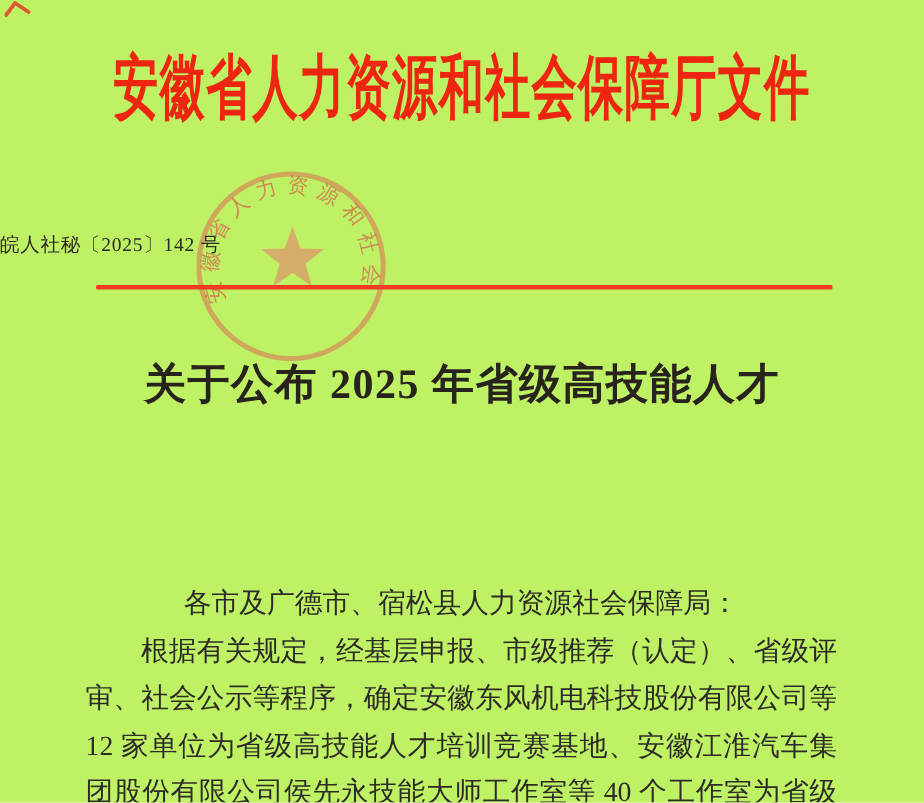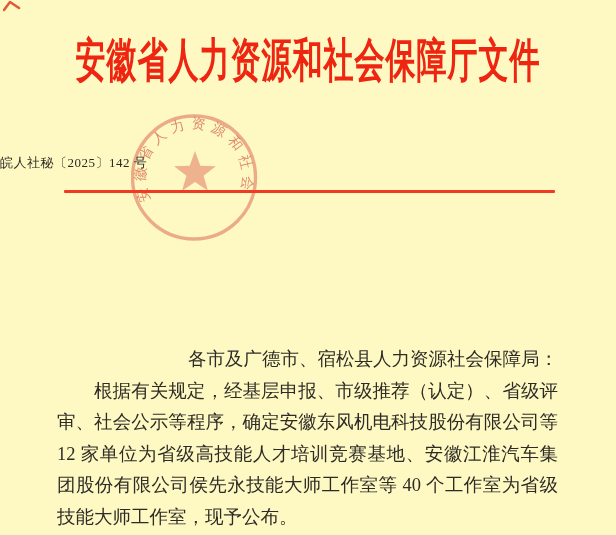--- a/index.html
+++ b/index.html
@@ -1,20 +1,20 @@
 <!DOCTYPE html>
 <html><head>
 <meta charset="utf-8">
 <style>
   html, body { margin: 0; padding: 0; }
   .page {
     position: relative;
     width: 616px;
     height: 535px;
-    background: #fef9c3;
+    background: #bef264;
     overflow: hidden;
     font-family: "Liberation Serif", "DejaVu Serif", serif;
   }
   
   .corner-mark {
     position: absolute;
     left: 3px;
     top: 0px;
   }
   
@@ -75,21 +75,21 @@
   .body-text {
     position: absolute;
     left: 57px;
     top: 344px;
     width: 501px;
     font-size: 18.5px;
     line-height: 31.5px;
     color: #2e2b26;
     text-align: justify;
   }
-  .body-text .salutation { text-align: right; }
+  .body-text .salutation { text-align: center; margin-top: 44px; }
   .body-text .para { text-indent: 2em; }
 </style>
 </head>
 <body>
 
 <div class="page">
 
   <svg class="corner-mark" width="20" height="14" viewBox="0 0 20 14">
     <polyline points="1,10 7,2 16,8" fill="none" stroke="#e0452c" stroke-width="2.5" stroke-linecap="round" stroke-linejoin="round" opacity="0.9"></polyline>
   </svg>
@@ -105,20 +105,21 @@
     <text font-size="14" fill="#d4674f" opacity="0.75" letter-spacing="5.5" font-family="Liberation Serif, serif">
       <textPath href="#sealArc" startOffset="2">安徽省人力资源和社会保障厅</textPath>
     </text>
   </svg>
 
   <div class="doc-number">皖人社秘〔2025〕142 号</div>
 
   <div class="red-rule"></div>
 
   <div class="doc-title">
+    <div>关于公布 2025 年省级高技能人才</div>
   </div>
 
   <div class="body-text">
     <div class="salutation">各市及广德市、宿松县人力资源社会保障局：</div>
     <div class="para">根据有关规定，经基层申报、市级推荐（认定）、省级评审、社会公示等程序，确定安徽东风机电科技股份有限公司等 12 家单位为省级高技能人才培训竞赛基地、安徽江淮汽车集团股份有限公司侯先永技能大师工作室等 40 个工作室为省级技能大师工作室，现予公布。</div>
   </div>
 
 </div>
 
 </body></html>

